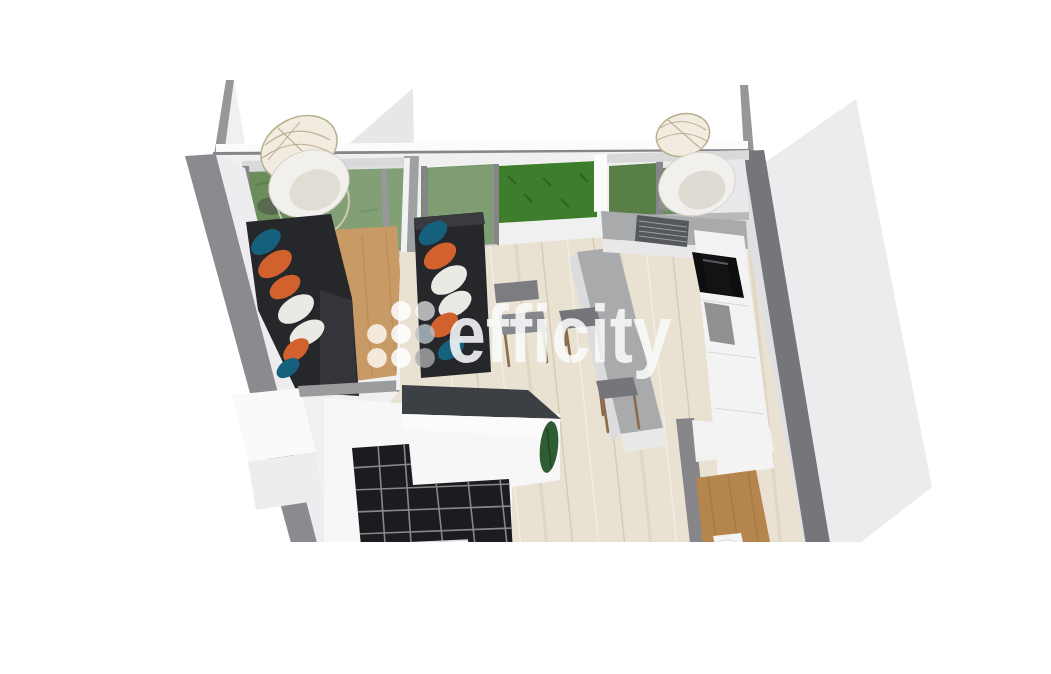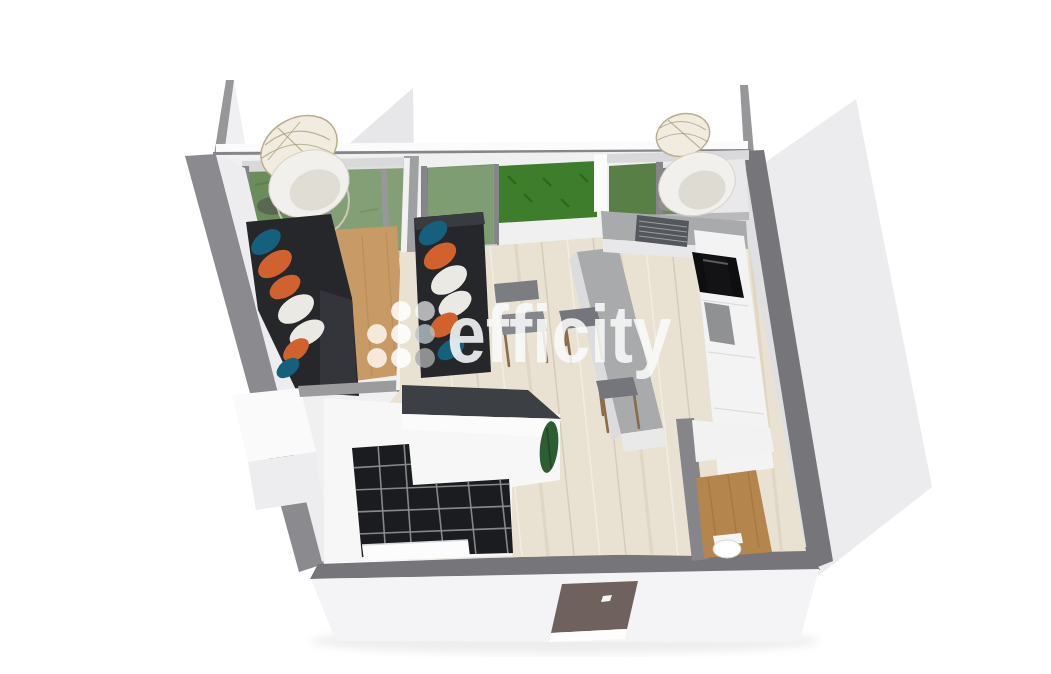--- a/index.html
+++ b/index.html
@@ -1,16 +1,16 @@
 <!DOCTYPE html>
 <html style="--wall_band: #75757a; --wall_light: #8b8b8f; --wall_mid: #85858a; --ext_face: #ececee; --ext_top: #fbfbfc; --south_face: #f4f4f6; --interior: #f0f0f1; --floor_oak: #e9e2d3; --floor_tan: #c79a66; --floor_wc: #b5854e; --tiles: #1b1c20; --grout: #8e8e90; --hedge: #3e7d2b; --grass: #6b8d5c; --grass2: #587f46; --sofa: #26272b; --pillow_teal: #15607c; --pillow_orange: #d2622d; --pillow_white: #ebe9e4; --counter: #a9aaac; --counter_face: #e8e8ea; --sink: #54575b; --hob: #0e0e10; --cabinet: #f3f3f4; --oven: #131316; --micro: #8f9193; --stool: #74767b; --wood_leg: #8a6b4a; --door: #6f615d; --dark_bar: #3c3f43; --plant: #2f5d33; --rattan_fill: #f1ecdf; --rattan_stroke: #b8ae8e; --chair_body: #f1f0ec; --white: #fbfbfc; --wm_text: rgba(248,250,251,0.88);"><head>
 <meta charset="utf-8">
 <style>
   html,body{margin:0;padding:0;background:#ffffff;}
-  .stage{position:relative;width:1051px;height:674px;background:#ffffff;overflow:hidden;margin:0 auto;
+  .stage{position:relative;width:1051px;height:542px;background:#ffffff;overflow:hidden;margin:0 auto;
          font-family:"Liberation Sans",sans-serif;}
   svg{position:absolute;inset:0;}
 
   
   .f-extface{fill:var(--ext_face)}
   .f-exttop{fill:var(--ext_top)}
   .f-lintel{fill:var(--wall_mid)}
   .f-band{fill:var(--wall_band)}
   .f-bandlight{fill:var(--wall_light)}
   .f-south{fill:var(--south_face)}

